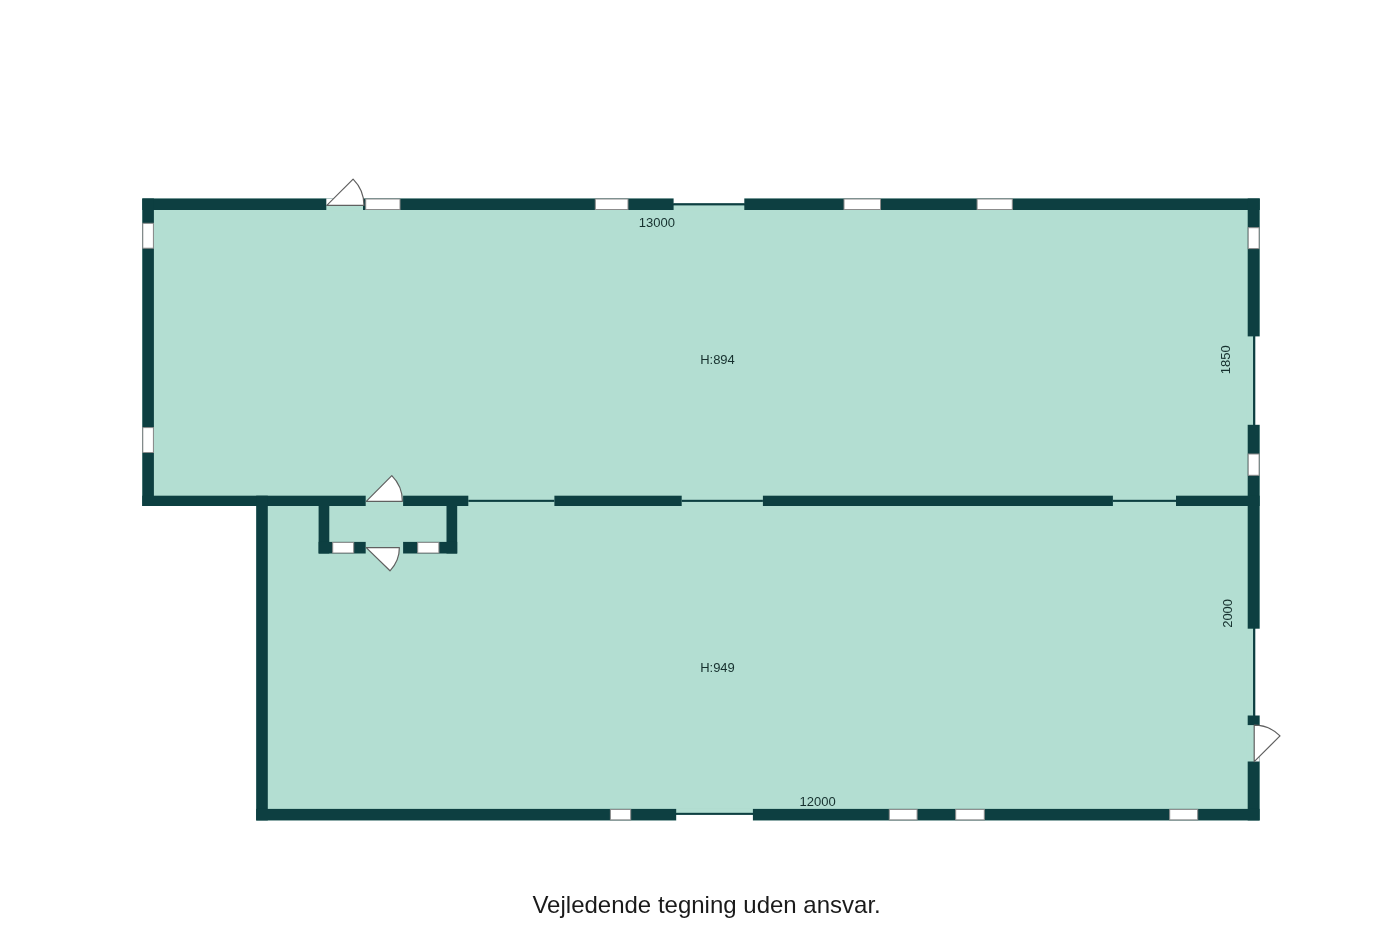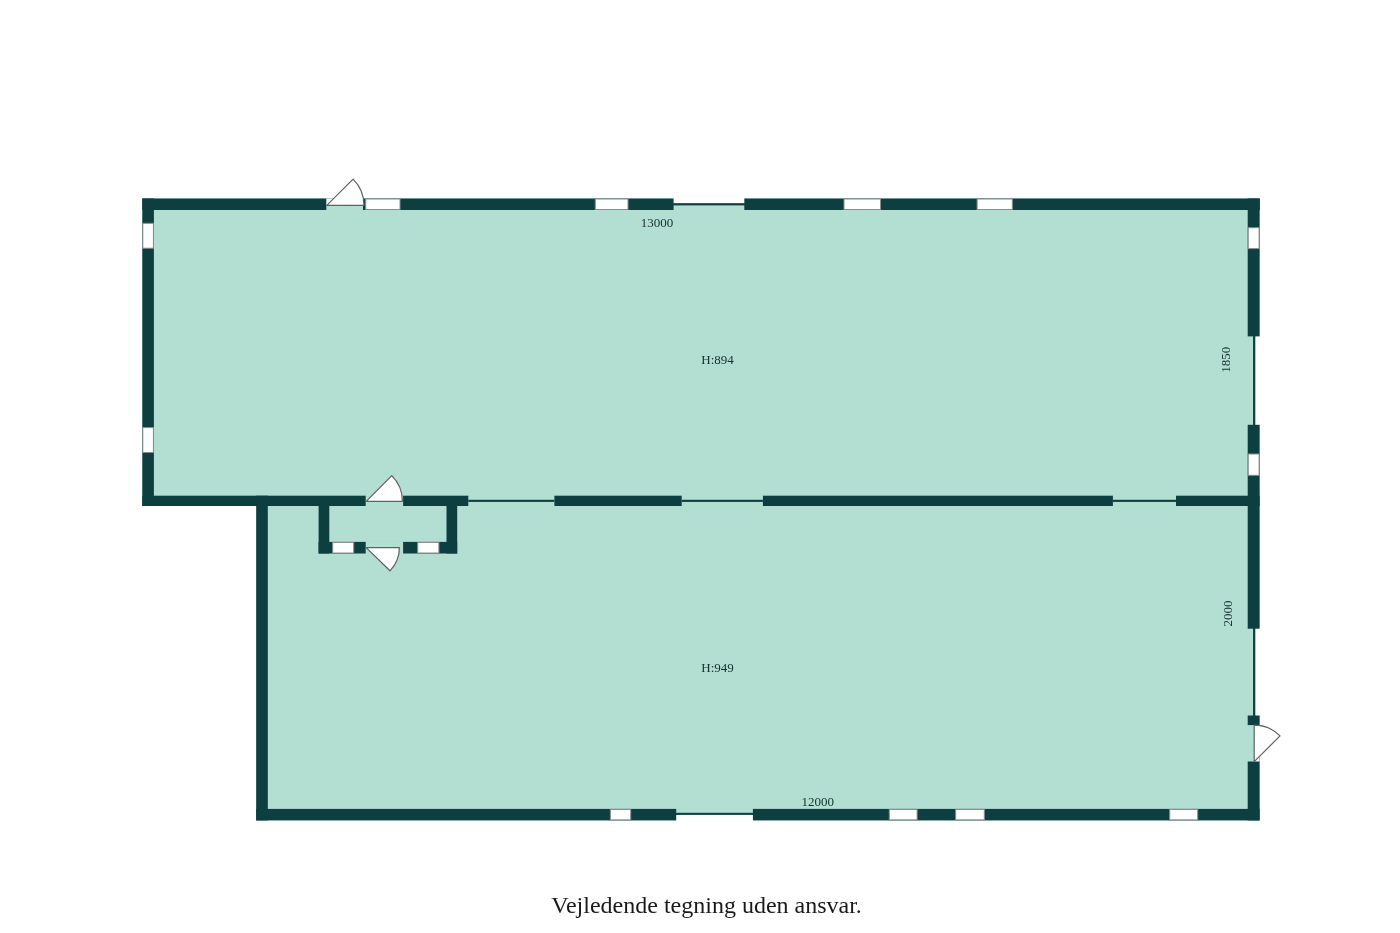--- a/index.html
+++ b/index.html
@@ -1,17 +1,17 @@
 <!DOCTYPE html>
 <html><head>
 <meta charset="utf-8">
 <style>
   html,body{margin:0;padding:0;background:#ffffff;}
   .page{width:1248px;height:933px;position:relative;background:#ffffff;
-    font-family:Liberation Serif, serif;}
+    font-family:Liberation Sans, sans-serif;}
   svg{position:absolute;left:0;top:0;}
 </style>
 </head>
 <body>
 <div class="page">
 <svg width="1400" height="933" viewBox="0 0 1400 933">
 
   <rect x="0" y="0" width="1400" height="933" fill="#ffffff"></rect>
 
   <rect x="142.3" y="198.5" width="1117.5" height="307.5" fill="#b3ded2"></rect>

